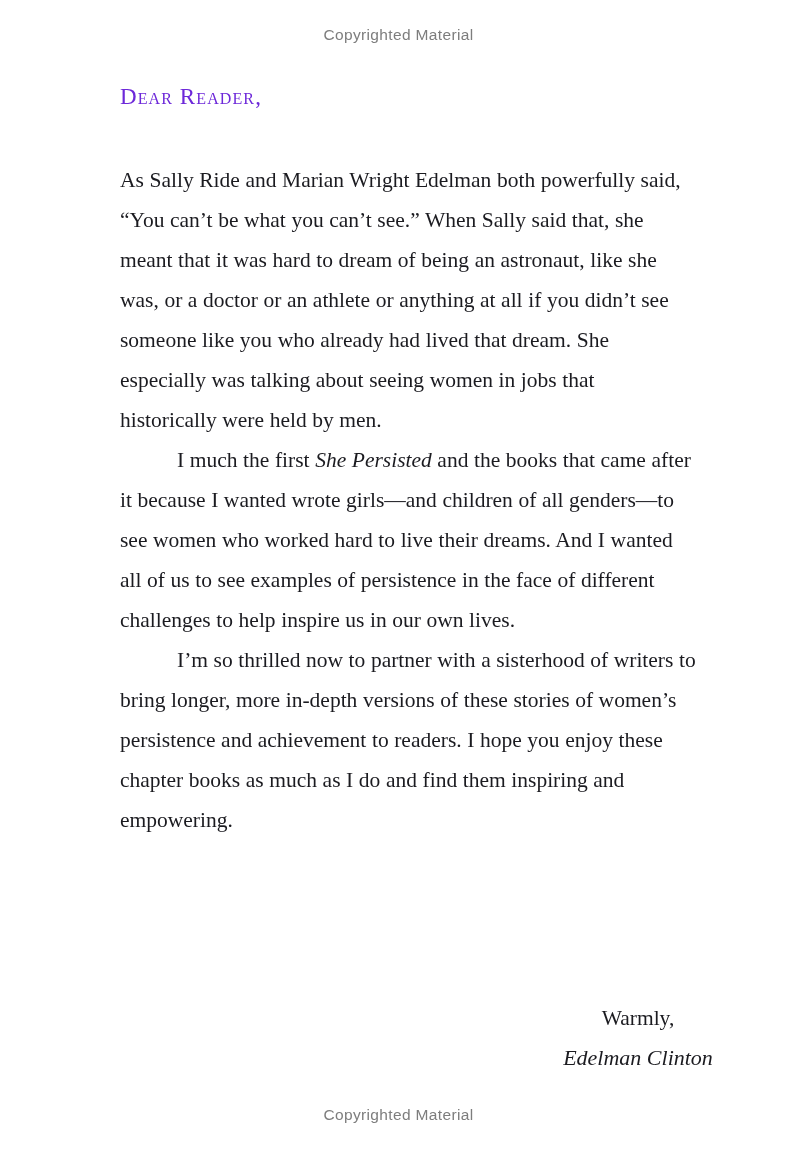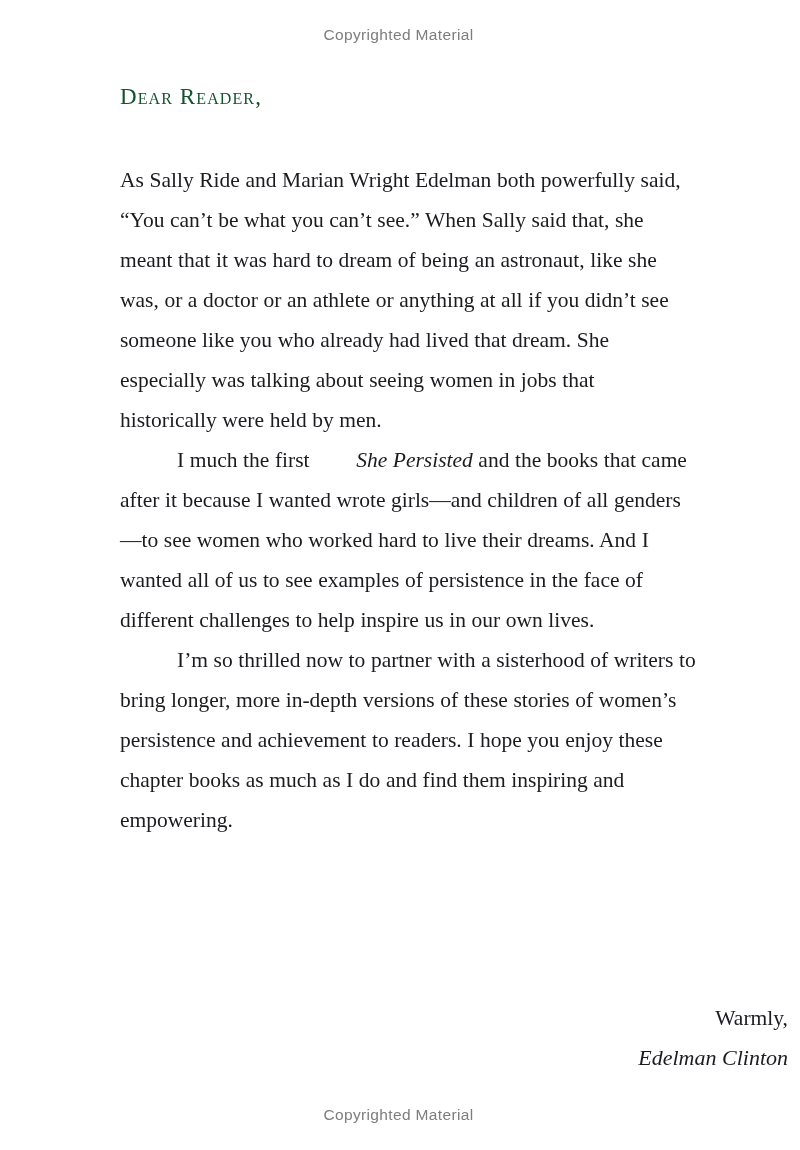--- a/index.html
+++ b/index.html
@@ -34,21 +34,21 @@
   .watermark-bottom { top: 1106px; }
 
   
   .salutation {
     position: absolute;
     left: 120px;
     top: 84px;
     font-size: 23px;
     font-variant: small-caps;
     letter-spacing: 1.1px;
-    color: #14532d;
+    color: #6d28d9;
     white-space: nowrap;
   }
 
   
   .letter-body {
     position: absolute;
     left: 120px;
     top: 160px;
     width: 576px;
   }
@@ -60,36 +60,35 @@
     color: #1b1b20;
     word-spacing: 0.2px;
   }
   .para-first { text-indent: 0; }
   .para-indent { text-indent: 57px; }
   .para + .para { margin-top: 0; }
 
   em.title-italic,
   .signature-name {
     font-style: italic;
-    margin-left: 41px;
   }
 
   
   .closing {
     position: absolute;
     left: 488px;
     top: 998px;
     width: 300px;
   }
   .closing-line {
     margin: 0;
     font-size: 21.5px;
     line-height: 40px;
     color: #1b1b20;
-    text-align: right;
+    text-align: center;
   }
   .signature-name {
     font-size: 22px;
   }
 </style>
 </head>
 <body>
 
 <div class="page">
 

